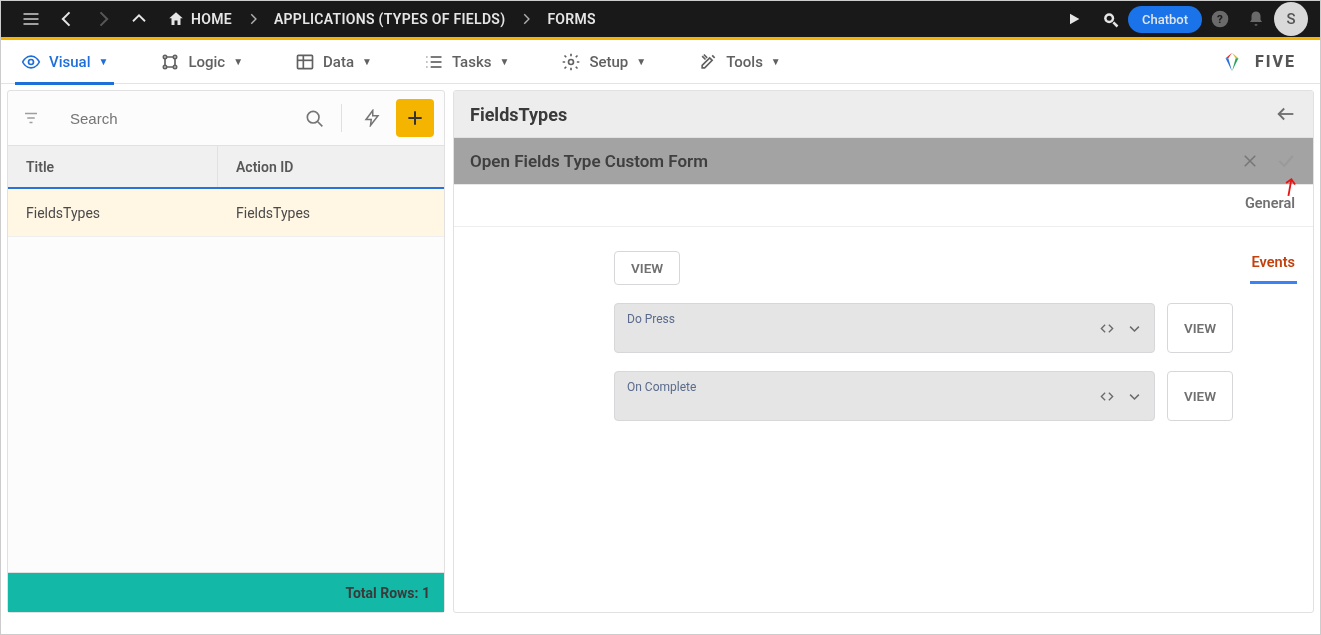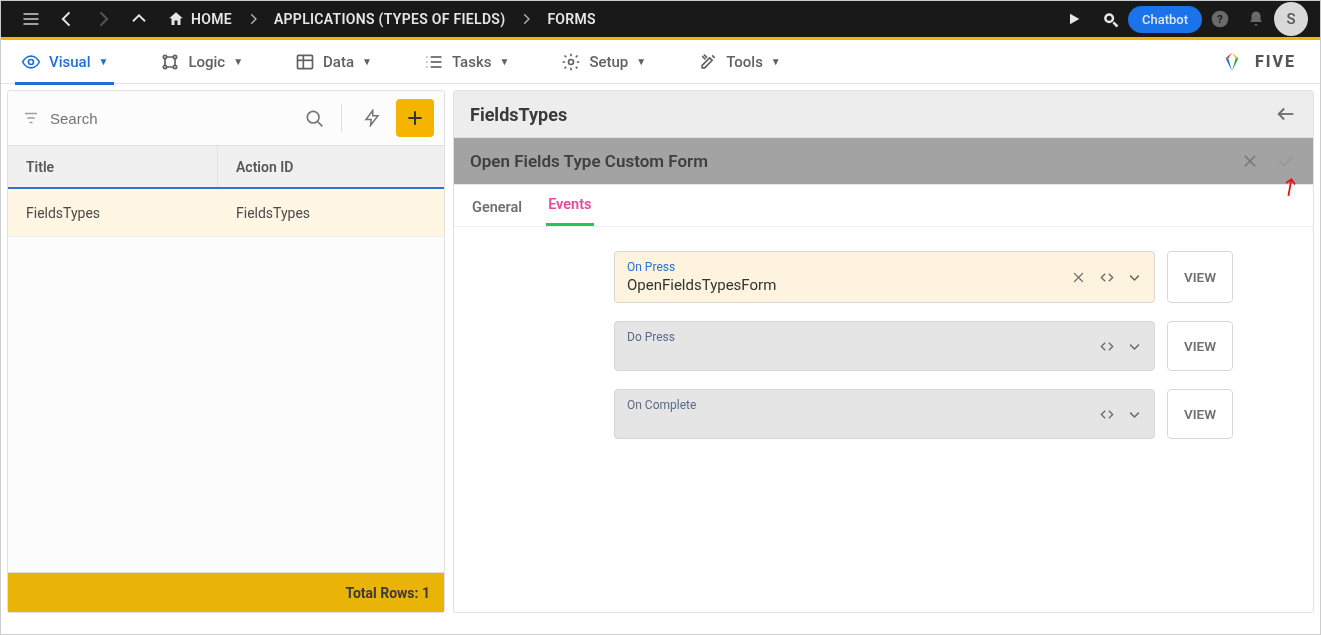--- a/index.html
+++ b/index.html
@@ -27,49 +27,49 @@
   .menubar .brand { margin-left: auto; padding-right: 18px; display: flex; align-items: center; gap: 4px; }
   .brand-txt { font-weight: 800; letter-spacing: 2px; font-size: 16px; color: #555; margin-left: 8px; }
 
   
   .content { display: flex; height: 535px; padding: 6px; gap: 8px; background: #fff; }
   
   
   .left { width: 438px; display: flex; flex-direction: column; border: 1px solid #e1e1e1; border-radius: 3px; background: #fcfcfc; }
   .toolbar { display: flex; align-items: center; padding: 8px 10px; gap: 6px; }
   .filter-icon { width: 26px; color: #9e9e9e; display: flex; align-items: center; justify-content: center; }
-  .search-input { flex: 1; border: none; outline: none; background: transparent; font-size: 15px; color: #3b82f6; }
+  .search-input { flex: 1; border: none; outline: none; background: transparent; font-size: 15px; color: #3b82f6; margin-left: 20px; }
   .search-icon { width: 30px; color: #757575; display: flex; align-items: center; justify-content: center; }
   .divider-v { width: 1px; height: 28px; background: #e0e0e0; margin: 0 6px; }
   .bolt { width: 36px; height: 36px; display: flex; align-items: center; justify-content: center; color: #757575; cursor: pointer; }
   .add-btn { width: 38px; height: 38px; background: #f5b400; border-radius: 4px; display: flex; align-items: center; justify-content: center; color: #333; font-size: 22px; cursor: pointer; }
 
   .thead { display: flex; background: #f0f0f1; border-top: 1px solid #e1e1e1; border-bottom: 2px solid #2b72d6; height: 44px; align-items: center; font-weight: 600; color: #585858; font-size: 14px; }
   .thead .col1 { width: 210px; padding-left: 18px; border-right: 1px solid #e1e1e1; height: 100%; display: flex; align-items: center; }
   .thead .col2 { flex: 1; padding-left: 18px; height: 100%; display: flex; align-items: center; }
   .trow { display: flex; height: 48px; align-items: center; background: #fff6e3; font-size: 14px; color: #4a4a4a; border-bottom: 1px solid #efefef; }
   .trow .col1 { width: 210px; padding-left: 18px; }
   .trow .col2 { flex: 1; padding-left: 18px; }
   .tblank { flex: 1; }
-  .tfoot { border-top: 1px solid #e1e1e1; background: #eab308; height: 40px; display: flex; align-items: center; justify-content: flex-end; padding-right: 14px; font-weight: 700; font-size: 14px; color: #3a3a3a; }
+  .tfoot { border-top: 1px solid #e1e1e1; background: #14b8a6; height: 40px; display: flex; align-items: center; justify-content: flex-end; padding-right: 14px; font-weight: 700; font-size: 14px; color: #3a3a3a; }
 
   
   .right { flex: 1; display: flex; flex-direction: column; border: 1px solid #e1e1e1; border-radius: 3px; background: #fff; }
   .rhdr1 { display: flex; align-items: center; justify-content: space-between; padding: 12px 16px; background: #ededee; border-bottom: 1px solid #e1e1e1; }
   .rhdr1 .title { font-size: 18px; font-weight: 700; color: #3a3a3a; }
   .rhdr1 .back { color: #6e6e6e; cursor: pointer; }
   .rhdr2 { display: flex; align-items: center; justify-content: space-between; padding: 12px 16px; background: #a3a3a3; border-bottom: 1px solid #e8e8e8; }
   .rhdr2 .sub { font-size: 17px; font-weight: 600; color: #3f3f3f; }
   .rhdr2 .actions { display: flex; gap: 14px; color: #777; position: relative; }
   .rhdr2 .actions .ic { cursor: pointer; width: 22px; height: 22px; display: flex; align-items: center; justify-content: center; }
   .arrow-annot { position: absolute; right: -4px; top: 26px; color: #e81414; font-size: 20px; transform: rotate(-35deg); pointer-events: none; }
 
-  .tabs { display: flex; padding: 0 16px; border-bottom: 1px solid #eee; height: 42px; align-items: flex-end; gap: 22px; }
+  .tabs { display: flex; padding: 0 16px; border-bottom: 1px solid #eee; height: 42px; align-items: flex-end; gap: 22px; flex-direction: column; }
   .tab { padding: 10px 2px; font-size: 14.5px; font-weight: 600; color: #707070; cursor: pointer; }
-  .tab.active { color: #ec4899; border-bottom: 3px solid #22c55e; }
+  .tab.active { color: #c2410c; border-bottom: 3px solid #3b82f6; }
 
   .events { padding: 24px 80px 0 160px; display: flex; flex-direction: column; gap: 18px; }
   .ev-row { display: flex; gap: 12px; align-items: stretch; }
   .ev-card { flex: 1; border: 1px solid #d7d7d9; border-radius: 4px; padding: 8px 12px; background: #e5e5e5; position: relative; min-height: 50px; }
   .ev-card.filled { background: #fdf3df; }
   .ev-label { font-size: 12px; color: #5a6b8b; }
   .ev-card.filled .ev-label { color: #2b72d6; }
   .ev-value { font-size: 15px; color: #333; margin-top: 2px; }
   .ev-icons { position: absolute; right: 10px; top: 50%; transform: translateY(-50%); display: flex; gap: 10px; color: #6b6b6b; }
   .ev-icons .ei { cursor: pointer; width: 18px; height: 18px; display: flex; align-items: center; justify-content: center; }
@@ -304,43 +304,20 @@
         </div>
       </div>
     </div>
     <div class="tabs">
       <div class="tab">General</div>
       <div class="tab active">Events</div>
     </div>
     <div class="events">
 
       <div class="ev-row">
-        <div class="ev-card filled">
-          <div class="ev-label">On Press</div>
-          <div class="ev-value">OpenFieldsTypesForm</div>
-          <div class="ev-icons">
-            <div class="ei">
-                <svg width="15" height="15" viewBox="0 0 24 24" fill="none" stroke="#6b6b6b" stroke-width="2.2">
-                  <line x1="5" y1="5" x2="19" y2="19"></line>
-                  <line x1="19" y1="5" x2="5" y2="19"></line>
-                </svg>
-              </div>
-            <div class="ei">
-                <svg width="18" height="15" viewBox="0 0 24 24" fill="none" stroke="#6b6b6b" stroke-width="2.2">
-                  <polyline points="9 6 3 12 9 18"></polyline>
-                  <polyline points="15 6 21 12 15 18"></polyline>
-                </svg>
-              </div>
-            <div class="ei">
-                <svg width="15" height="15" viewBox="0 0 24 24" fill="none" stroke="#6b6b6b" stroke-width="2.4">
-                  <polyline points="5 9 12 16 19 9"></polyline>
-                </svg>
-              </div>
-          </div>
-        </div>
         <div class="view-btn">VIEW</div>
       </div>
 
       <div class="ev-row">
         <div class="ev-card">
           <div class="ev-label">Do Press</div>
           <div class="ev-icons">
             <div class="ei">
                 <svg width="18" height="15" viewBox="0 0 24 24" fill="none" stroke="#6b6b6b" stroke-width="2.2">
                   <polyline points="9 6 3 12 9 18"></polyline>

